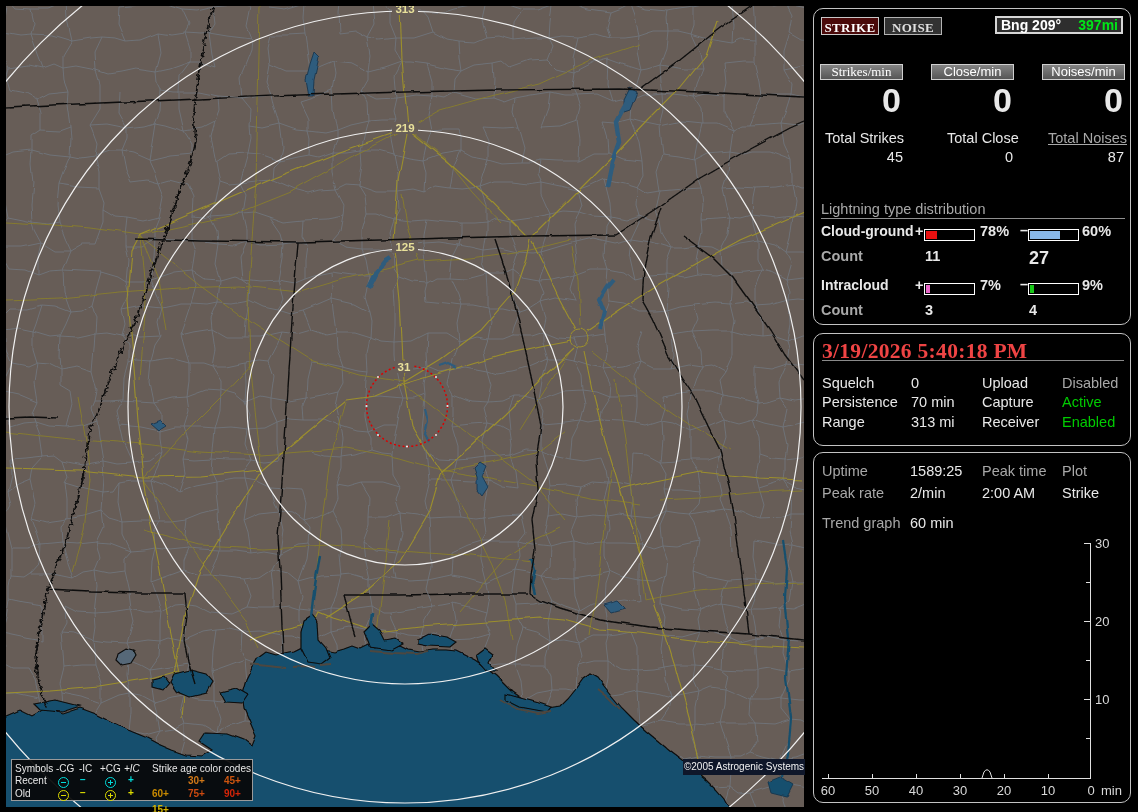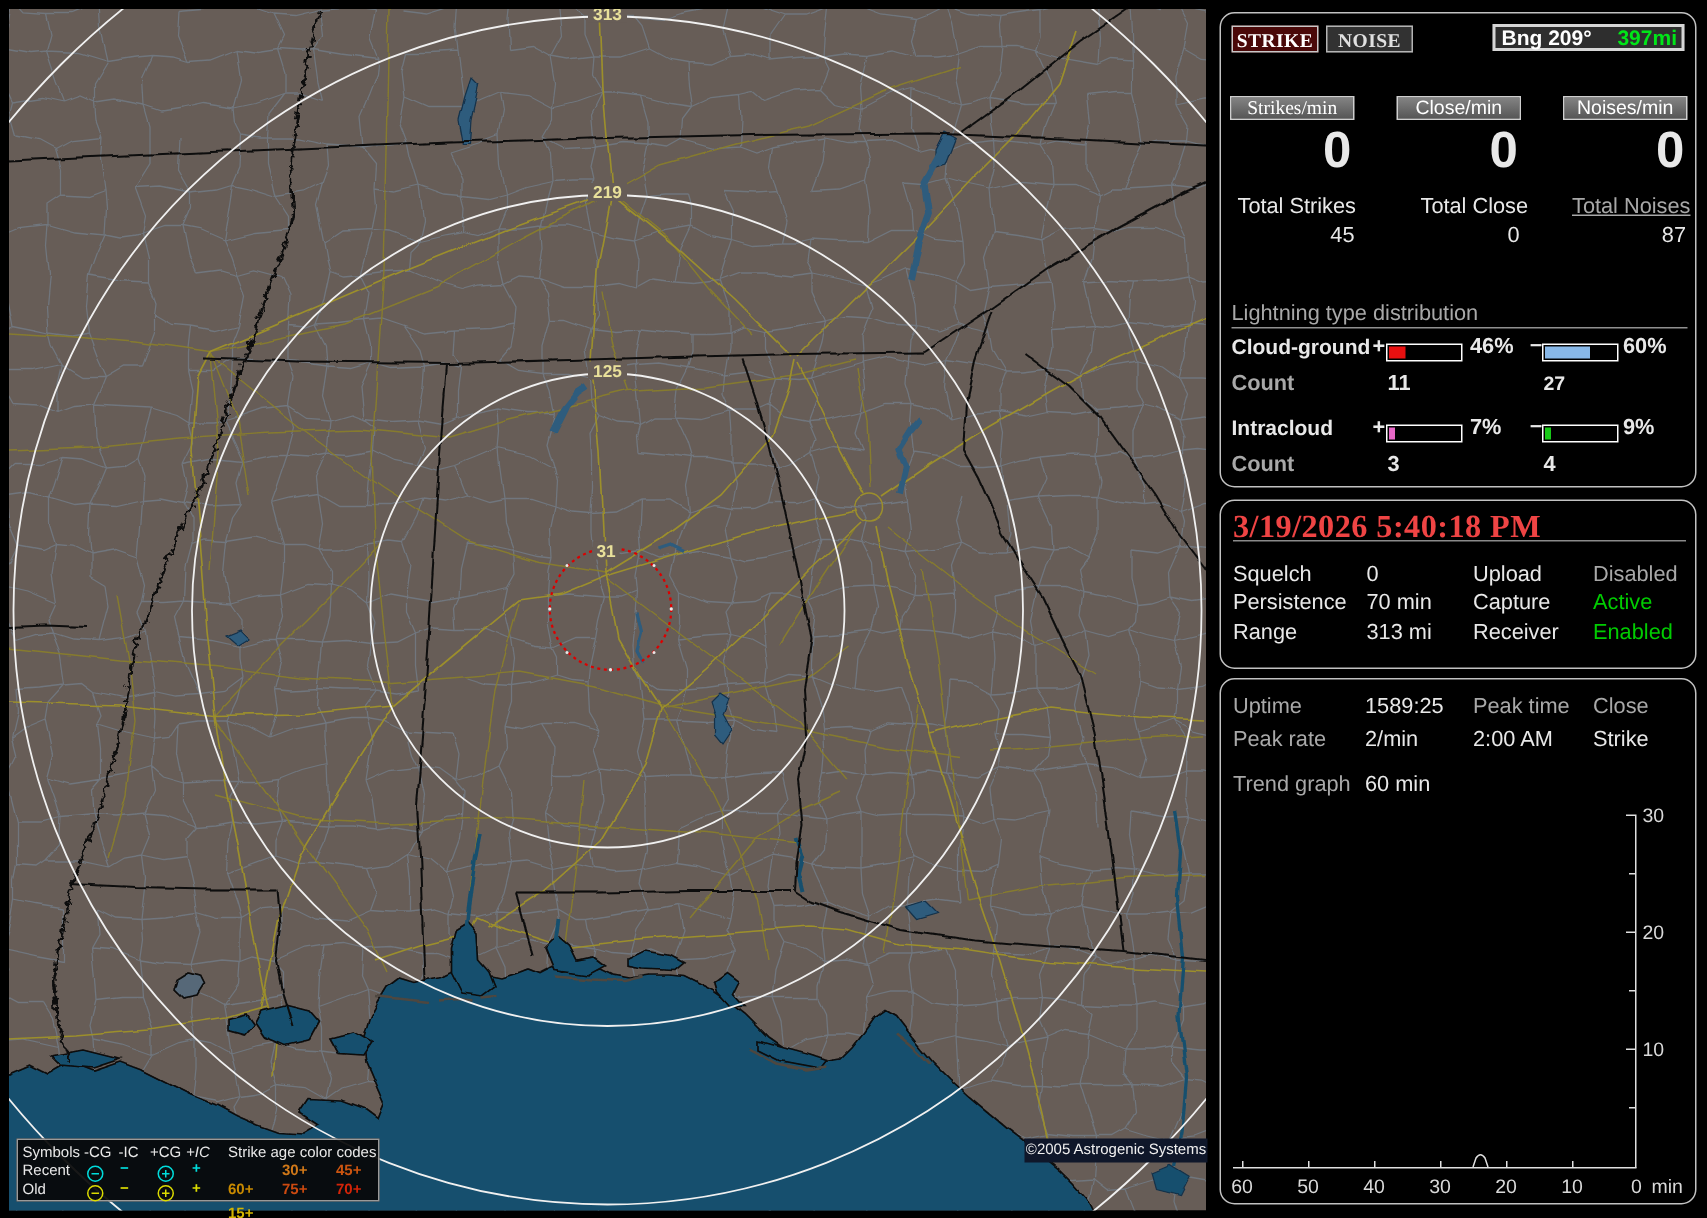--- a/index.html
+++ b/index.html
@@ -192,21 +192,21 @@
 <span class="abs" style="left:140px;top:15px;color:#d4b400;font-weight:bold;margin-top:29px;">15+</span>
 <span class="abs" style="left:176px;top:15px;color:#d07818;font-weight:bold;">30+</span>
 <span class="abs" style="left:212px;top:15px;color:#cc5510;font-weight:bold;">45+</span>
 <span class="abs" style="left:3px;top:28px;">Old</span>
 <span class="abs sym m" style="left:46px;top:30px;color:#dcdc00;"></span>
 <span class="abs" style="left:68px;top:27px;color:#dcdc00;font-weight:bold;">−</span>
 <span class="abs sym p" style="left:93px;top:30px;color:#dcdc00;"></span>
 <span class="abs" style="left:116px;top:27px;color:#dcdc00;font-weight:bold;">+</span>
 <span class="abs" style="left:140px;top:28px;color:#c88a00;font-weight:bold;">60+</span>
 <span class="abs" style="left:176px;top:28px;color:#cc4a10;font-weight:bold;">75+</span>
-<span class="abs" style="left:212px;top:28px;color:#d42408;font-weight:bold;">70+</span>
+<span class="abs" style="left:212px;top:28px;color:#d42408;font-weight:bold;">90+</span>
 </div>
 <div class="abs" style="left:683px;top:759px;width:122px;height:16px;background:#0f172a;color:#f0f0f0;font-size:10px;text-align:center;line-height:16px;">©2005 Astrogenic Systems</div>
 <div class="panel" style="top:8px;height:317px;">
 <div class="btn3d" style="left:7px;top:8px;width:58px;height:18px;background:#4a0909;">
  <span style="font-family:'Liberation Serif',serif;font-weight:bold;font-size:13px;line-height:17px;letter-spacing:0.3px;">STRIKE</span></div>
 <div class="btn3d" style="left:70px;top:8px;width:58px;height:18px;background:#323232;border-color:#b4b4b4;">
  <span style="font-family:'Liberation Serif',serif;font-weight:bold;font-size:13px;line-height:17px;letter-spacing:0.3px;color:#e0e0e0;">NOISE</span></div>
 <div class="abs" style="left:181px;top:7px;width:128px;height:18px;background:#2e2e2e;border:2px solid #d6d6d6;box-sizing:border-box;">
  <span class="abs" style="left:4px;top:0px;font-size:14px;font-weight:bold;color:#fff;line-height:15px;">Bng 209°</span>
  <span class="abs" style="right:3px;top:0px;font-size:14px;font-weight:bold;color:#00e518;line-height:15px;">397mi</span>
@@ -223,29 +223,29 @@
 <div class="abs w" style="left:111px;top:139.5px;width:88px;text-align:right;font-size:14.5px;">0</div>
 <div class="abs gy" style="left:234px;top:121px;font-size:14.5px;text-decoration:underline;">Total Noises</div>
 <div class="abs w" style="left:222px;top:139.5px;width:88px;text-align:right;font-size:14.5px;">87</div>
 <div class="abs gy" style="left:7px;top:192px;font-size:14.5px;">Lightning type distribution</div>
 <div class="abs" style="left:7px;top:208.5px;width:304px;height:1px;background:#909090;"></div>
 <div class="abs w" style="left:7px;top:214px;font-size:14px;font-weight:bold;">Cloud-ground</div>
 <div class="abs w" style="left:101px;top:214px;font-size:14.5px;font-weight:bold;">+</div>
 <div class="bar" style="left:110px;top:220px;">
       <i style="width:11px;background:#e81010;"></i>
     </div>
-<div class="abs w" style="left:166px;top:214px;font-size:14.5px;font-weight:bold;">46%</div>
+<div class="abs w" style="left:166px;top:214px;font-size:14.5px;font-weight:bold;">78%</div>
 <div class="abs w" style="left:206px;top:213px;font-size:14.5px;font-weight:bold;">–</div>
 <div class="bar" style="left:214px;top:220px;">
       <i style="width:30px;background:#88b8e8;"></i>
     </div>
 <div class="abs w" style="left:268px;top:214px;font-size:14.5px;font-weight:bold;">60%</div>
 <div class="abs gy" style="left:7px;top:238.5px;font-size:14.5px;font-weight:bold;">Count</div>
 <div class="abs w" style="left:111px;top:238.5px;font-size:14.5px;font-weight:bold;">11</div>
-<div class="abs w" style="left:215px;top:238.5px;font-size:13px;font-weight:bold;">27</div>
+<div class="abs w" style="left:215px;top:238.5px;font-size:18px;font-weight:bold;">27</div>
 <div class="abs w" style="left:7px;top:268px;font-size:14px;font-weight:bold;">Intracloud</div>
 <div class="abs w" style="left:101px;top:268px;font-size:14.5px;font-weight:bold;">+</div>
 <div class="bar" style="left:110px;top:274px;">
       <i style="width:4px;background:#e868c8;"></i>
     </div>
 <div class="abs w" style="left:166px;top:268px;font-size:14.5px;font-weight:bold;">7%</div>
 <div class="abs w" style="left:206px;top:267px;font-size:14.5px;font-weight:bold;">–</div>
 <div class="bar" style="left:214px;top:274px;">
       <i style="width:4px;background:#18c818;"></i>
     </div>
@@ -267,21 +267,21 @@
 <div class="abs gn" style="left:248px;top:60.3px;font-size:14.5px;">Active</div>
 <div class="abs w" style="left:8px;top:80px;font-size:14.5px;">Range</div>
 <div class="abs w" style="left:97px;top:80px;font-size:14.5px;">313 mi</div>
 <div class="abs w" style="left:168px;top:80px;font-size:14.5px;">Receiver</div>
 <div class="abs gn" style="left:248px;top:80px;font-size:14.5px;">Enabled</div>
 </div>
 <div class="panel" style="top:452px;height:351px;">
 <div class="abs gy" style="left:8px;top:9.5px;font-size:14.5px;">Uptime</div>
 <div class="abs w" style="left:96px;top:9.5px;font-size:14.5px;">1589:25</div>
 <div class="abs gy" style="left:168px;top:9.5px;font-size:14.5px;">Peak time</div>
-<div class="abs gy" style="left:248px;top:9.5px;font-size:14.5px;">Close</div>
+<div class="abs gy" style="left:248px;top:9.5px;font-size:14.5px;">Plot</div>
 <div class="abs gy" style="left:8px;top:32px;font-size:14.5px;">Peak rate</div>
 <div class="abs w" style="left:96px;top:32px;font-size:14.5px;">2/min</div>
 <div class="abs w" style="left:168px;top:32px;font-size:14.5px;">2:00 AM</div>
 <div class="abs w" style="left:248px;top:32px;font-size:14.5px;">Strike</div>
 <div class="abs gy" style="left:8px;top:61.5px;font-size:14.5px;">Trend graph</div>
 <div class="abs w" style="left:96px;top:61.5px;font-size:14.5px;">60 min</div>
 <svg class="abs" style="left:0;top:80px;" width="316" height="268" viewBox="0 0 316 268">
 <g stroke="#e0e0e0" stroke-width="1" fill="none">
 <path d="M8,245.5 L277,245.5"></path>
 <path d="M276.5,245.5 L276.5,10"></path>

